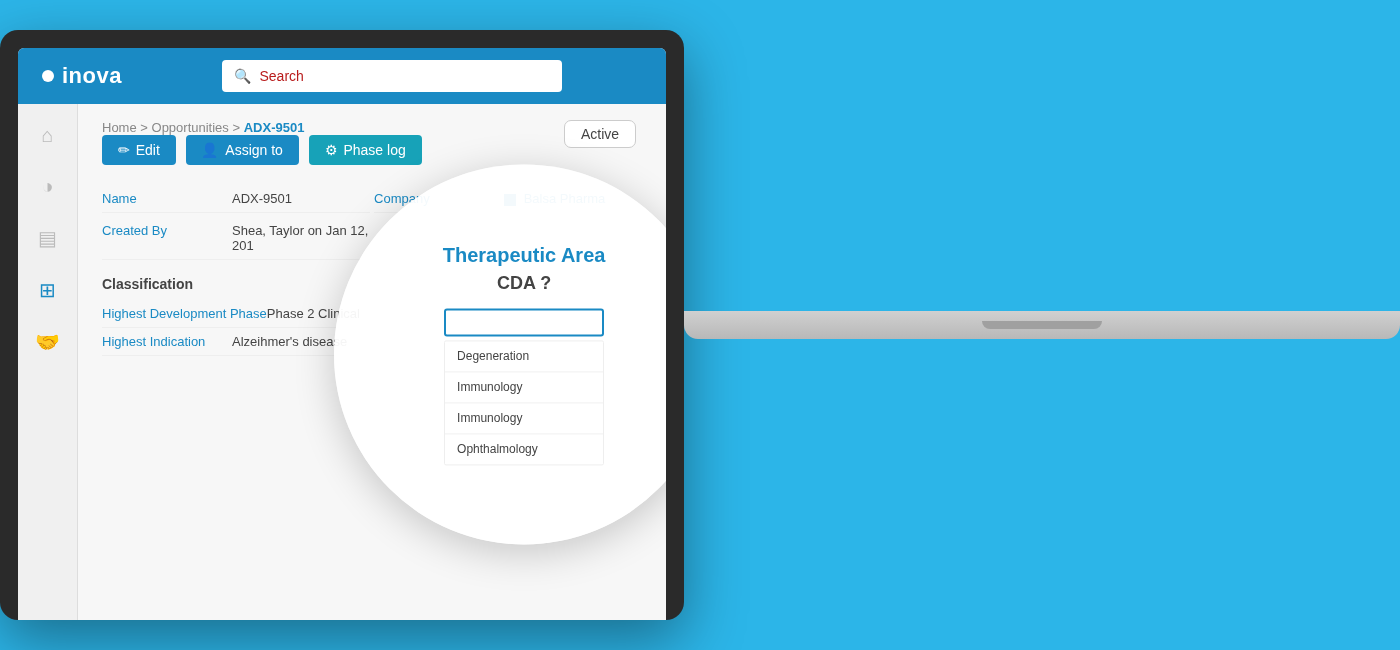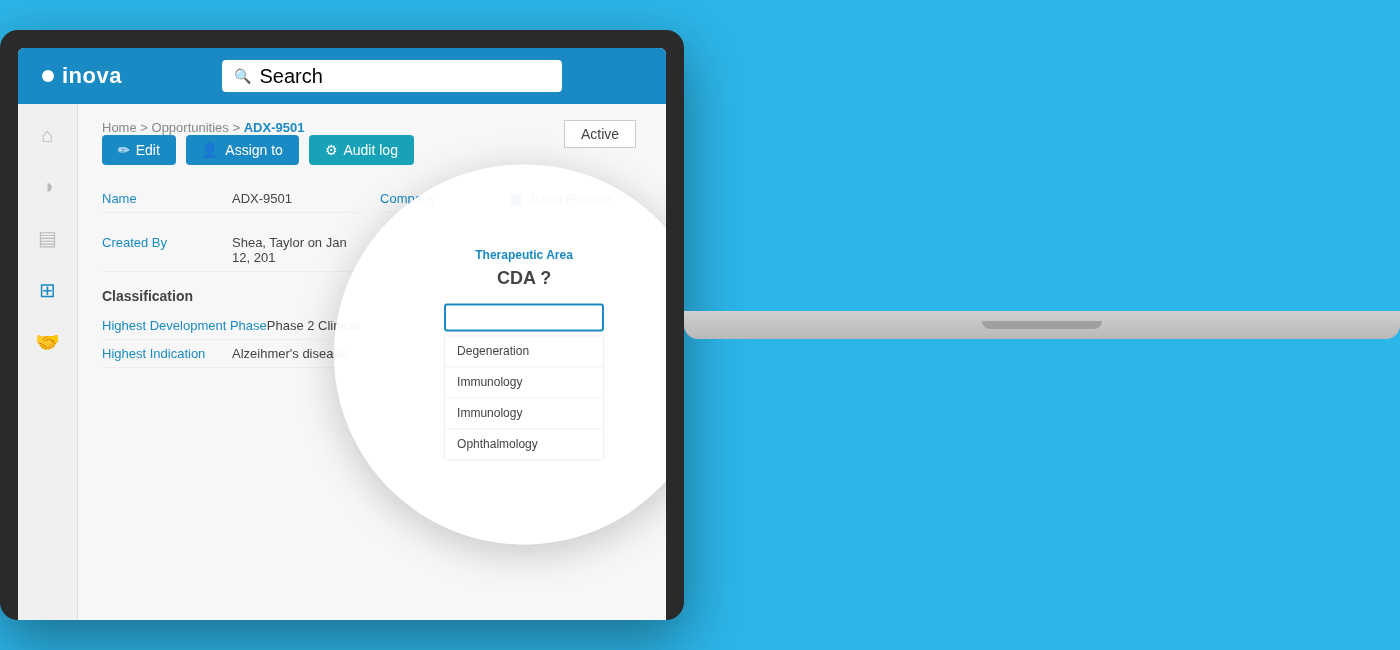--- a/index.html
+++ b/index.html
@@ -102,22 +102,22 @@
       width: 340px;
       height: 32px;
     }
 
     .search-icon-svg {
       color: #aaa;
       font-size: 14px;
     }
 
     .search-input-text {
-      color: #000000;
-      font-size: 20px;
+      color: #b91c1c;
+      font-size: 14px;
     }
 
     
     .app-body {
       display: flex;
       flex: 1;
       overflow: hidden;
     }
 
     .sidebar {
@@ -179,21 +179,21 @@
       cursor: pointer;
       color: white;
     }
 
     .btn-blue { background: #1a8ac4; }
     .btn-teal { background: #17a2b8; }
 
     .record-grid {
       display: grid;
       grid-template-columns: 1fr 1fr;
-      gap: 16px;
+      gap: 4px;
     }
 
     .field-row {
       display: flex;
       padding: 6px 0;
       border-bottom: 1px solid #eee;
     }
 
     .field-label {
       color: #1a8ac4;
@@ -227,21 +227,21 @@
       margin: 16px 0 8px;
     }
 
     
     .status-badge {
       position: absolute;
       top: 16px;
       right: 30px;
       background: white;
       border: 1px solid #ccc;
-      border-radius: 0;
+      border-radius: 7px;
       padding: 5px 16px;
       font-size: 14px;
       color: #444;
     }
 
     
     .zoom-circle {
       position: absolute;
       width: 380px;
       height: 380px;
@@ -261,21 +261,21 @@
 
     .zoom-content {
       width: 100%;
       padding: 20px 30px;
       display: flex;
       flex-direction: column;
       align-items: center;
     }
 
     .zoom-title {
-      font-size: 12px;
+      font-size: 20px;
       font-weight: 700;
       color: #1a8ac4;
       margin-bottom: 6px;
       text-align: center;
     }
 
     .zoom-subtitle {
       font-size: 18px;
       font-weight: 700;
       color: #444;
@@ -359,21 +359,21 @@
           <button class="btn btn-blue">
             <span>✏</span>
             <span>Edit</span>
           </button>
           <button class="btn btn-blue">
             <span>👤</span>
             <span>Assign to</span>
           </button>
           <button class="btn btn-teal">
             <span>⚙</span>
-            <span>Audit log</span>
+            <span>Phase log</span>
           </button>
         </div>
 
         <div class="record-grid">
           <div class="field-row">
             <span class="field-label">Name</span>
             <span class="field-value">ADX-9501</span>
           </div>
           <div class="field-row">
             <span class="field-label">Company</span>

